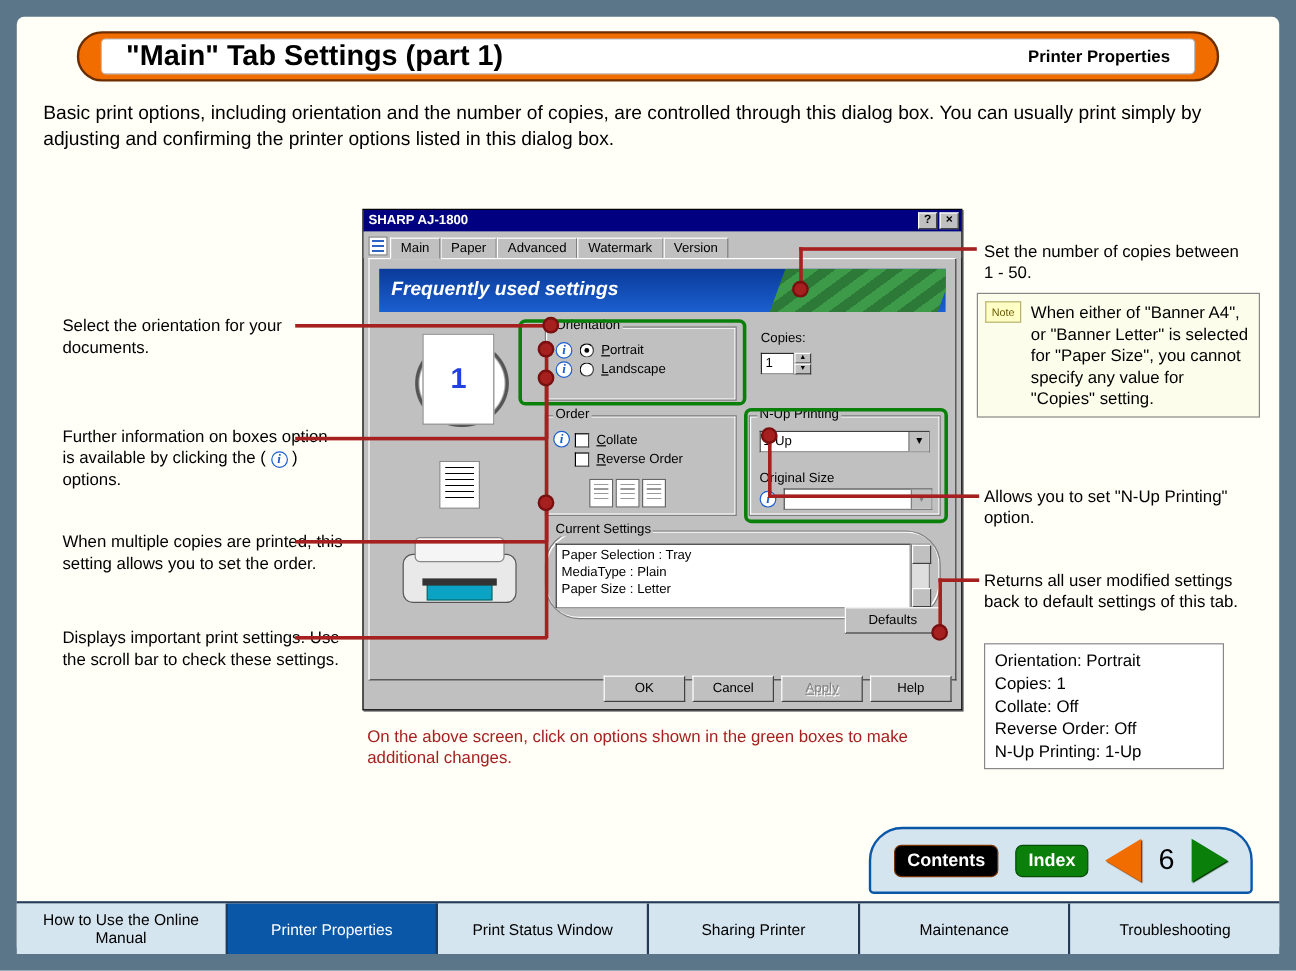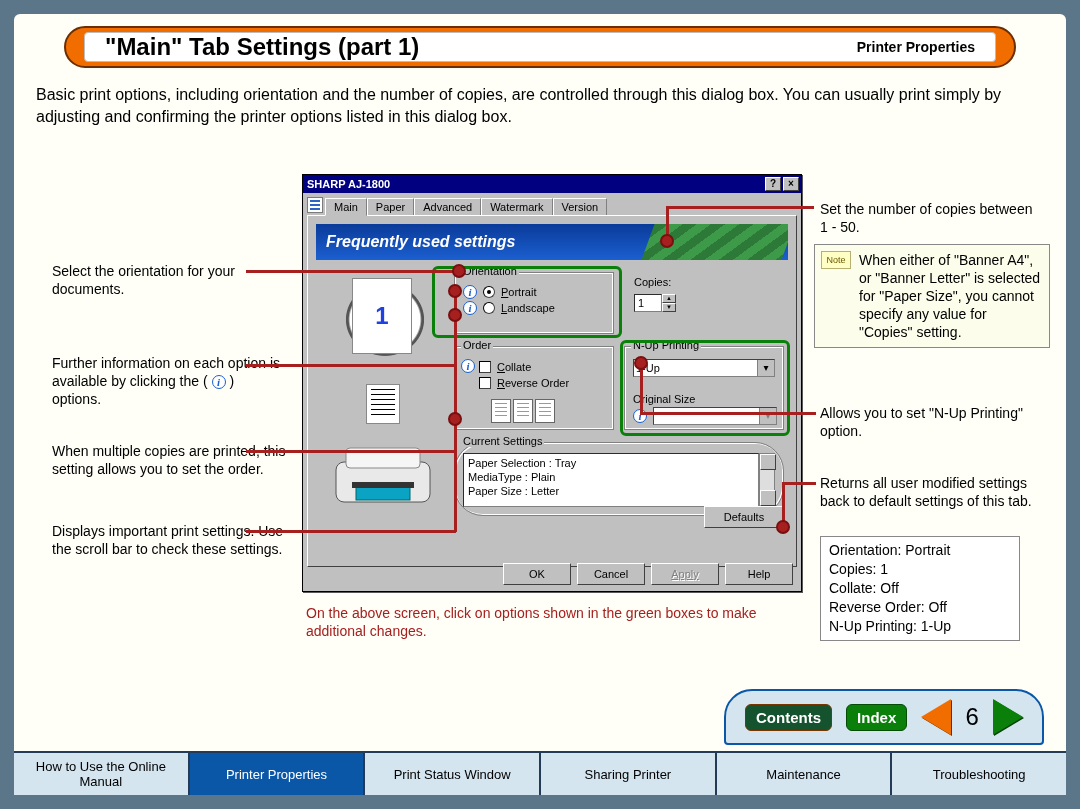--- a/index.html
+++ b/index.html
@@ -199,21 +199,21 @@
     height:56px; width:320px;
     background:#d4e5f0;
     border:2px solid #0a57a8; border-radius:28px 28px 4px 4px;
     display:flex; align-items:center; justify-content:space-around;
     padding:0 12px;
   }
   .pill-btn {
     padding:4px 10px; border-radius:6px; font-weight:bold; font-size:15px;
     color:#fff; background:#0a7f0a; border:1px solid #054d05;
   }
-  .pill-btn.orange{ background:#14532d; border-color:#7a3400;}
+  .pill-btn.orange{ background:#000000; border-color:#7a3400;}
   .page-num { font-size:24px; font-weight:normal; color:#000;}
   .tri {
     width:0;height:0;border-top:18px solid transparent;border-bottom:18px solid transparent;
   }
   .tri.left{ border-right:30px solid #f26d00; filter:drop-shadow(1px 1px 0 #6b2e00);}
   .tri.right{ border-left:30px solid #0a7f0a; filter:drop-shadow(1px 1px 0 #033d03);}
   
   .collate-icons{position:absolute;display:flex;gap:2px;}
   .collate-icons .ci{width:20px;height:24px;background:#fff;border:1px solid #666;position:relative;}
   .collate-icons .ci::before{content:"";position:absolute;inset:3px;background:repeating-linear-gradient(#999 0 1px,transparent 1px 4px);}
@@ -354,21 +354,21 @@
       <div class="dlg-footer">
         <div class="w-btn"><span>OK</span></div>
         <div class="w-btn"><span>Cancel</span></div>
         <div class="w-btn disabled"><span class="underline-first">Apply</span></div>
         <div class="w-btn"><span>Help</span></div>
       </div>
     </div>
 
     <div class="ann" style="top:248px;left:38px;width:230px;">Select the orientation for your documents.</div>
     <div class="ann" style="top:340px;left:38px;width:230px;">
-      <span>Further information on each option is available by clicking the (</span> <span class="info-i">i</span> <span>) options.</span>
+      <span>Further information on boxes option is available by clicking the (</span> <span class="info-i">i</span> <span>) options.</span>
     </div>
     <div class="ann" style="top:428px;left:38px;width:240px;">When multiple copies are printed, this setting allows you to set the order.</div>
     <div class="ann" style="top:508px;left:38px;width:240px;">Displays important print settings. Use the scroll bar to check these settings.</div>
 
     <div class="ann" style="top:186px;left:806px;width:220px;">Set the number of copies between 1 - 50.</div>
     <div class="note-box" style="top:230px;left:800px;width:236px;">
       <div class="note-tag">Note</div>
       <span>When either of "Banner A4", or "Banner Letter" is selected for "Paper Size", you cannot specify any value for "Copies" setting.</span>
     </div>
     <div class="ann" style="top:390px;left:806px;width:220px;">Allows you to set "N-Up Printing" option.</div>

